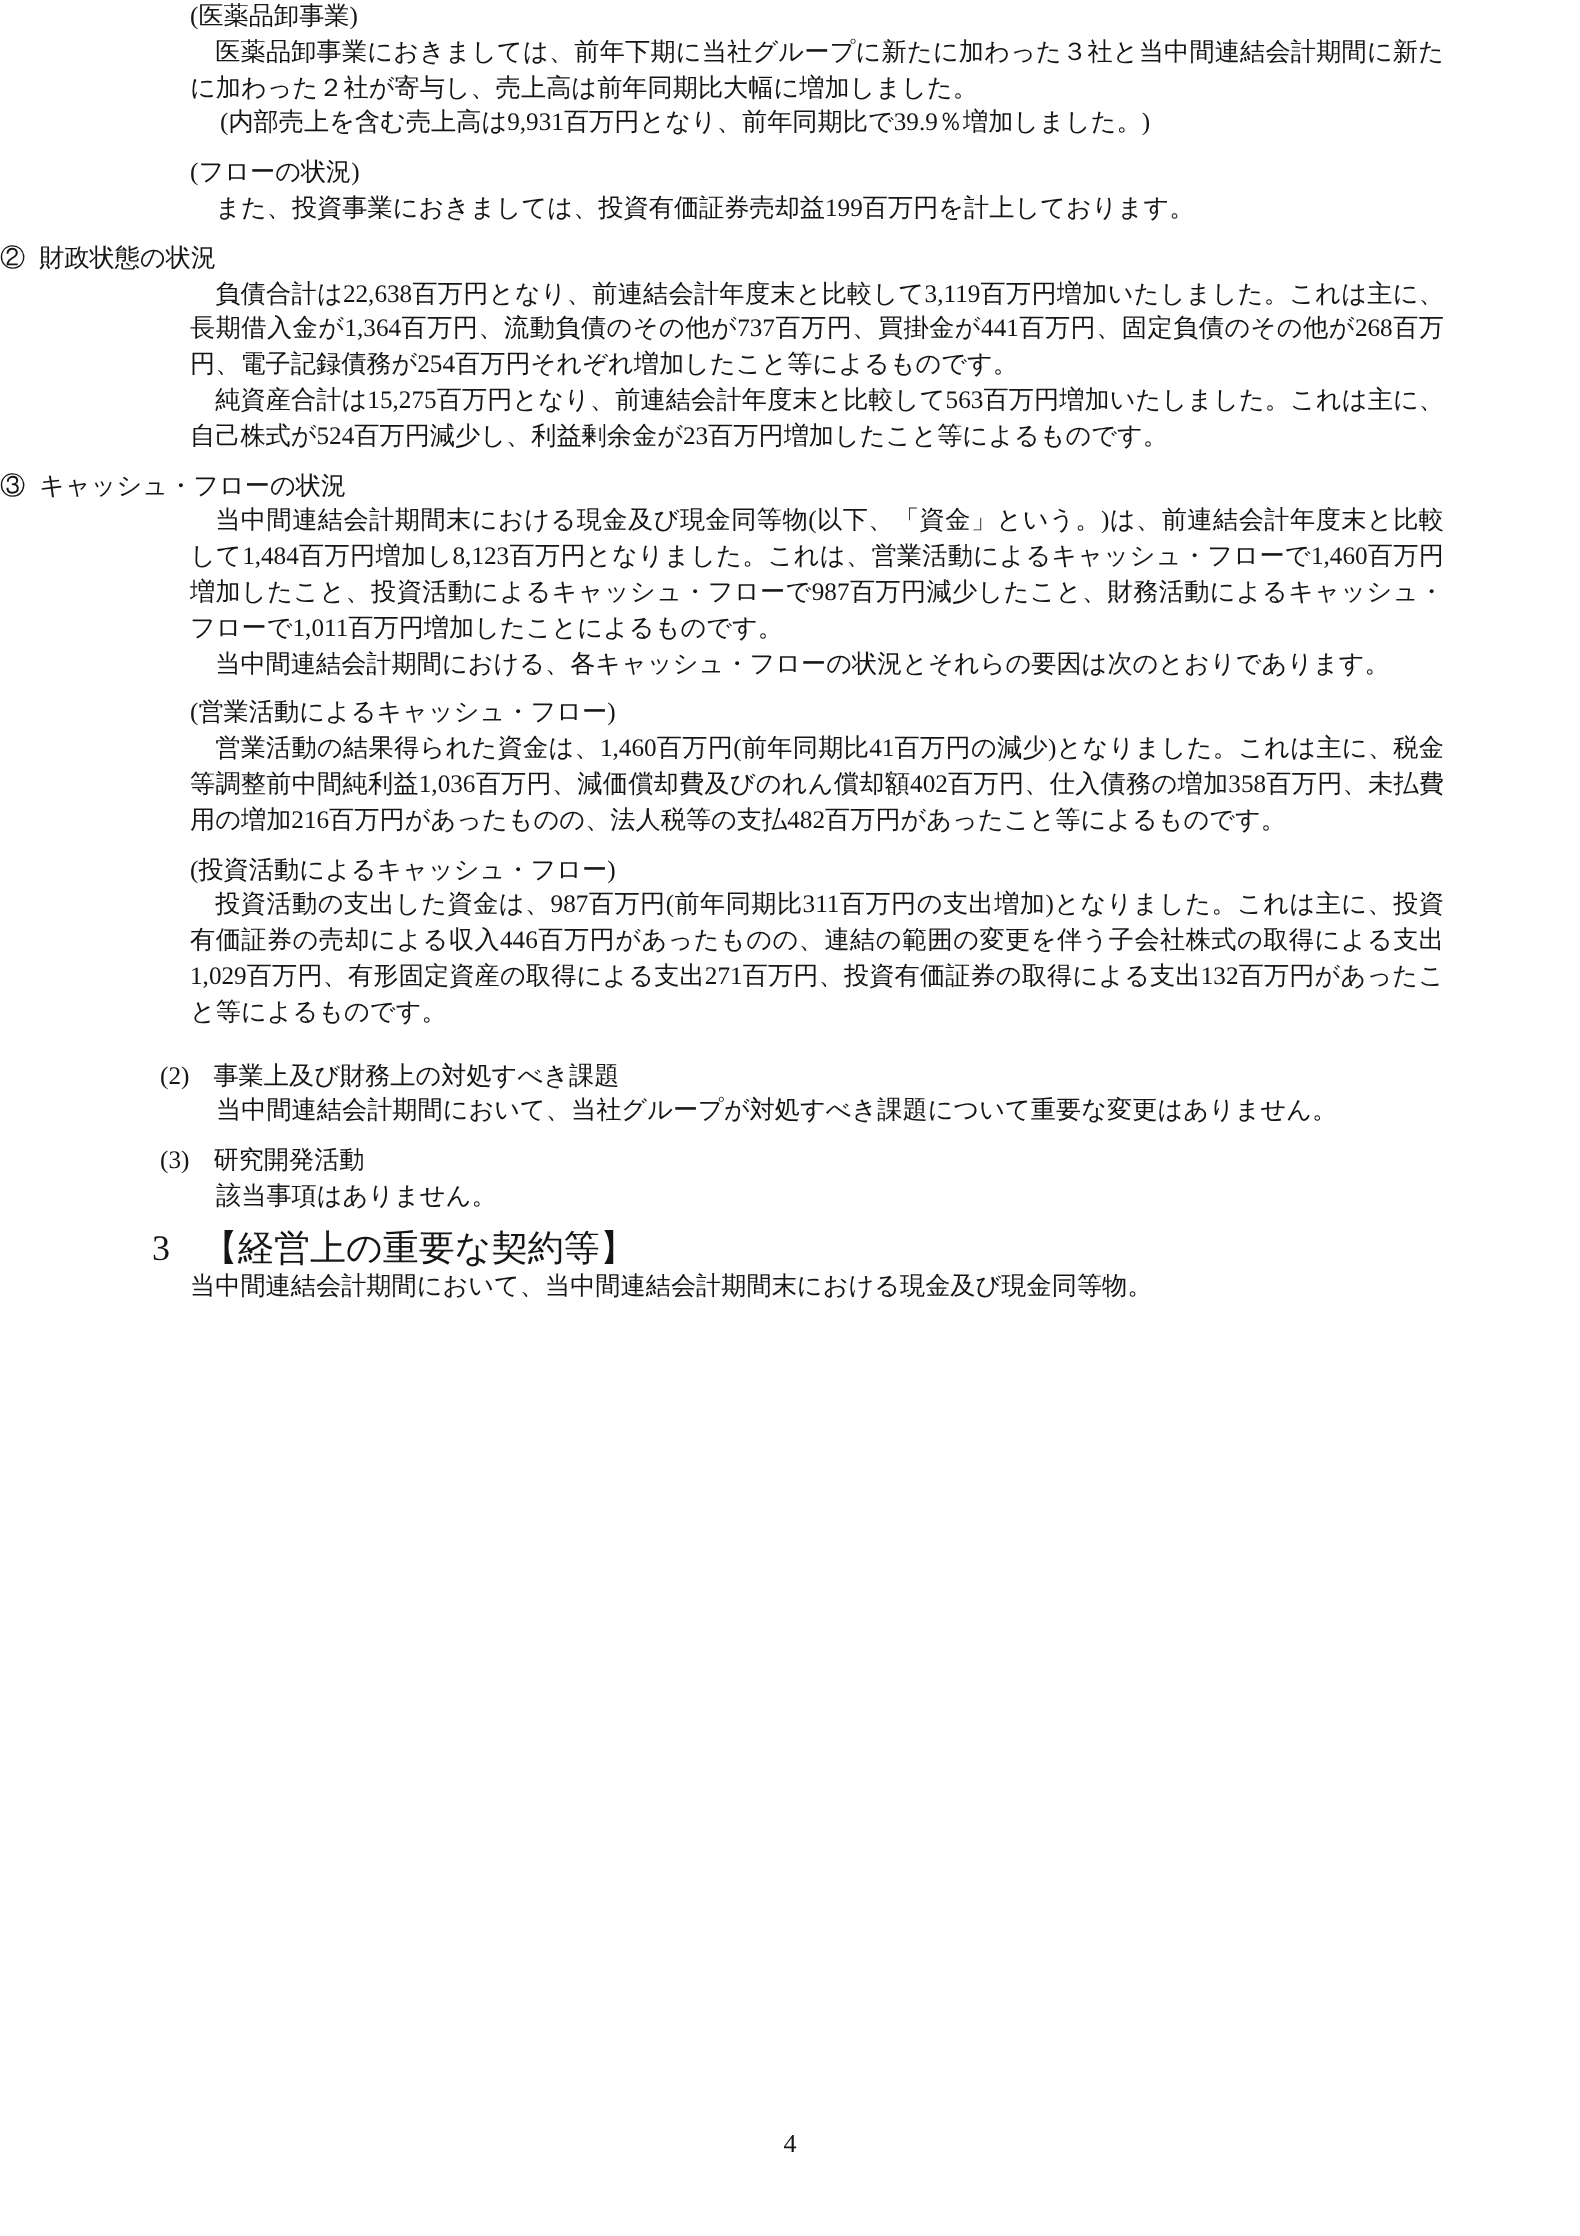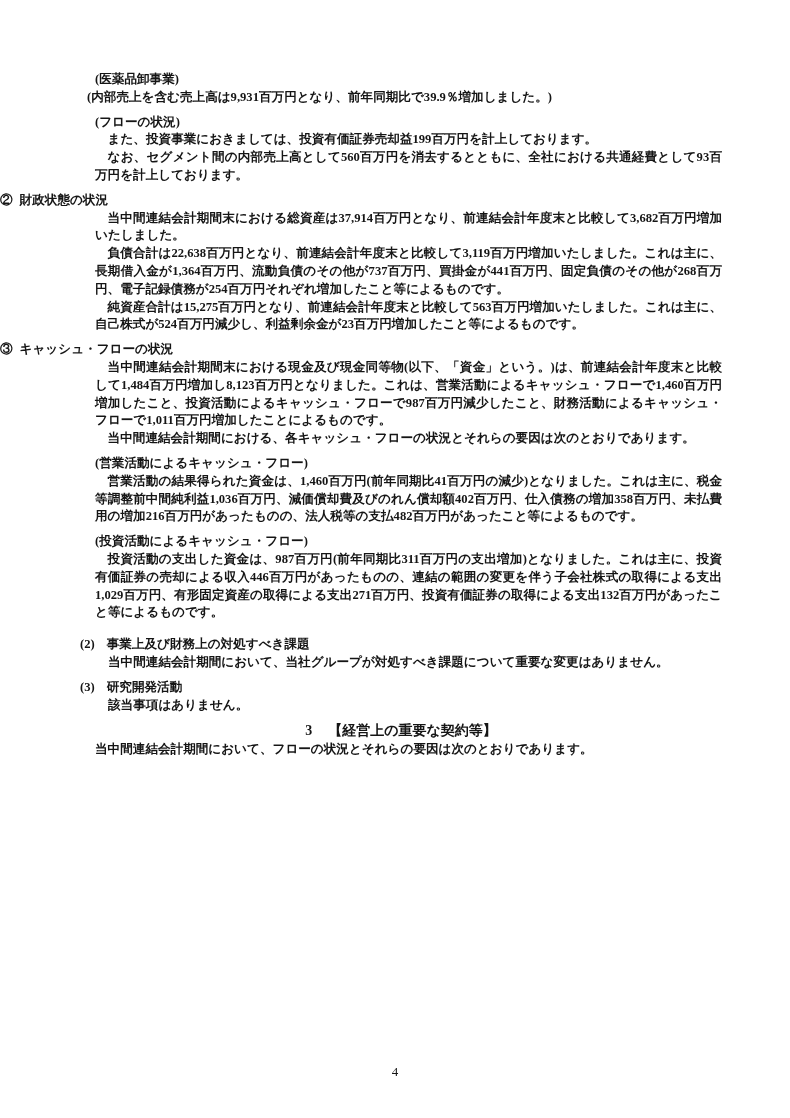--- a/index.html
+++ b/index.html
@@ -11,38 +11,36 @@
     position: relative;
     width: 790px;
     height: 1118px;
     margin: 0 auto;
     background: #ffffff;
     color: #151515;
     font-family: "Liberation Serif", "DejaVu Serif", serif;
     overflow: hidden;
   }
   #content {
-    padding-top: 71px;
     font-size: 12.6px;
     line-height: 17.8px;
     text-align: left;
-    font-weight: bold;
   }
   .blk-label {
     margin-left: 95px;
     width: 627px;
   }
   .blk-para {
     margin-left: 95px;
     width: 627px;
     text-indent: 12.6px;
     text-align: justify;
   }
   .blk-para-flush {
-    margin-left: 87px;
+    margin-left: 110px;
     width: 627px;
     text-align: justify;
   }
   .blk-para-item {
     margin-left: 108px;
     width: 614px;
     text-align: justify;
   }
   .blk-para-sub {
     margin-left: 95px;
@@ -54,51 +52,49 @@
   }
   .blk-head-circ .num { margin-right: 7px; }
   .blk-head-item {
     margin-left: 80px;
     width: 645px;
   }
   .blk-head-item .num { margin-right: 12px; }
   .blk-head-main {
     margin-left: 76px;
     width: 650px;
-    font-size: 14px;
+    font-size: 18px;
     line-height: 19px;
     margin-bottom: 1px;
-    text-align: center;
   }
   .blk-head-main .num { margin-right: 16px; }
   .blk-spacer { height: 7px; }
   .page-number {
     position: absolute;
     top: 1064px;
     left: 0;
     right: 0;
     text-align: center;
     font-size: 13px;
     color: #151515;
   }
 </style>
 </head>
 <body>
 
 <div class="page">
   <div id="content">
       <div class="blk-label">(医薬品卸事業)</div>
+      <div class="blk-para">医薬品卸事業におきましては、前年下期に当社グループに新たに加わった３社と当中間連結会計期間に新たに加わった２社が寄与し、売上高は前年同期比大幅に増加しました。</div>
       <div class="blk-para-flush">(内部売上を含む売上高は9,931百万円となり、前年同期比で39.9％増加しました。)</div>
       <div class="blk-spacer"></div>
       <div class="blk-label">(フローの状況)</div>
       <div class="blk-para">また、投資事業におきましては、投資有価証券売却益199百万円を計上しております。</div>
-      <div class="blk-para">なお、セグメント間の内部売上高として560百万円を消去するとともに、全社における共通経費として93百万円を計上しております。</div>
       <div class="blk-spacer"></div>
       <div class="blk-head-circ"><span class="num">②</span><span class="title">財政状態の状況</span></div>
-      <div class="blk-para">当中間連結会計期間末における総資産は37,914百万円となり、前連結会計年度末と比較して3,682百万円増加いたしました。</div>
       <div class="blk-para">負債合計は22,638百万円となり、前連結会計年度末と比較して3,119百万円増加いたしました。これは主に、長期借入金が1,364百万円、流動負債のその他が737百万円、買掛金が441百万円、固定負債のその他が268百万円、電子記録債務が254百万円それぞれ増加したこと等によるものです。</div>
       <div class="blk-para">純資産合計は15,275百万円となり、前連結会計年度末と比較して563百万円増加いたしました。これは主に、自己株式が524百万円減少し、利益剰余金が23百万円増加したこと等によるものです。</div>
       <div class="blk-spacer"></div>
       <div class="blk-head-circ"><span class="num">③</span><span class="title">キャッシュ・フローの状況</span></div>
       <div class="blk-para">当中間連結会計期間末における現金及び現金同等物(以下、「資金」という。)は、前連結会計年度末と比較して1,484百万円増加し8,123百万円となりました。これは、営業活動によるキャッシュ・フローで1,460百万円増加したこと、投資活動によるキャッシュ・フローで987百万円減少したこと、財務活動によるキャッシュ・フローで1,011百万円増加したことによるものです。</div>
       <div class="blk-para">当中間連結会計期間における、各キャッシュ・フローの状況とそれらの要因は次のとおりであります。</div>
       <div class="blk-spacer"></div>
       <div class="blk-label">(営業活動によるキャッシュ・フロー)</div>
       <div class="blk-para">営業活動の結果得られた資金は、1,460百万円(前年同期比41百万円の減少)となりました。これは主に、税金等調整前中間純利益1,036百万円、減価償却費及びのれん償却額402百万円、仕入債務の増加358百万円、未払費用の増加216百万円があったものの、法人税等の支払482百万円があったこと等によるものです。</div>
       <div class="blk-spacer"></div>
@@ -106,16 +102,16 @@
       <div class="blk-para">投資活動の支出した資金は、987百万円(前年同期比311百万円の支出増加)となりました。これは主に、投資有価証券の売却による収入446百万円があったものの、連結の範囲の変更を伴う子会社株式の取得による支出1,029百万円、有形固定資産の取得による支出271百万円、投資有価証券の取得による支出132百万円があったこと等によるものです。</div>
       <div class="blk-spacer"></div>
       <div class="blk-spacer"></div>
       <div class="blk-head-item"><span class="num">(2)</span><span class="title">事業上及び財務上の対処すべき課題</span></div>
       <div class="blk-para-item">当中間連結会計期間において、当社グループが対処すべき課題について重要な変更はありません。</div>
       <div class="blk-spacer"></div>
       <div class="blk-head-item"><span class="num">(3)</span><span class="title">研究開発活動</span></div>
       <div class="blk-para-item">該当事項はありません。</div>
       <div class="blk-spacer"></div>
       <div class="blk-head-main"><span class="num">3</span><span class="title">【経営上の重要な契約等】</span></div>
-      <div class="blk-para-sub">当中間連結会計期間において、フローの状況とそれらの要因は次のとおりであります。</div>
+      <div class="blk-para-sub">当中間連結会計期間において、当中間連結会計期間末における現金及び現金同等物。</div>
     </div>
   <div class="page-number">4</div>
 </div>
 
 </body></html>

